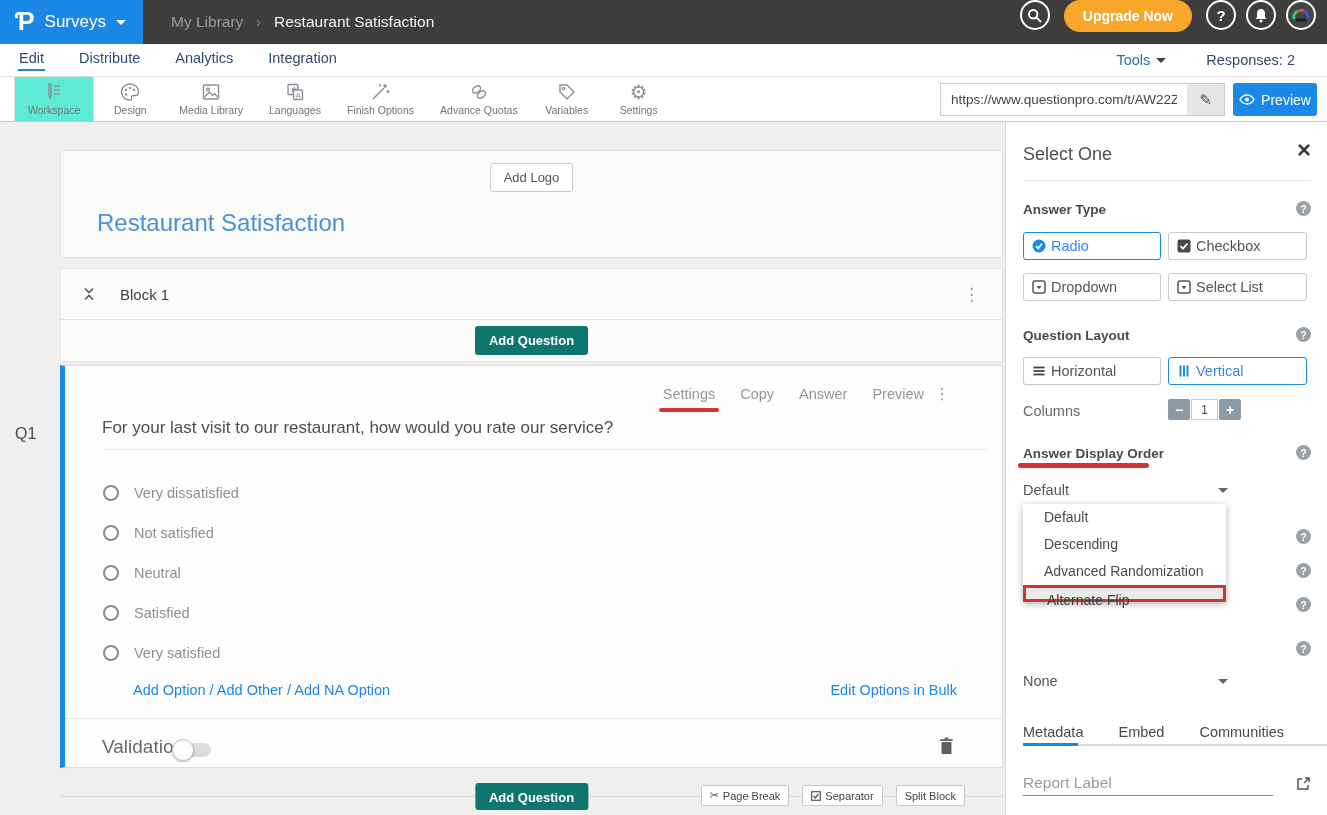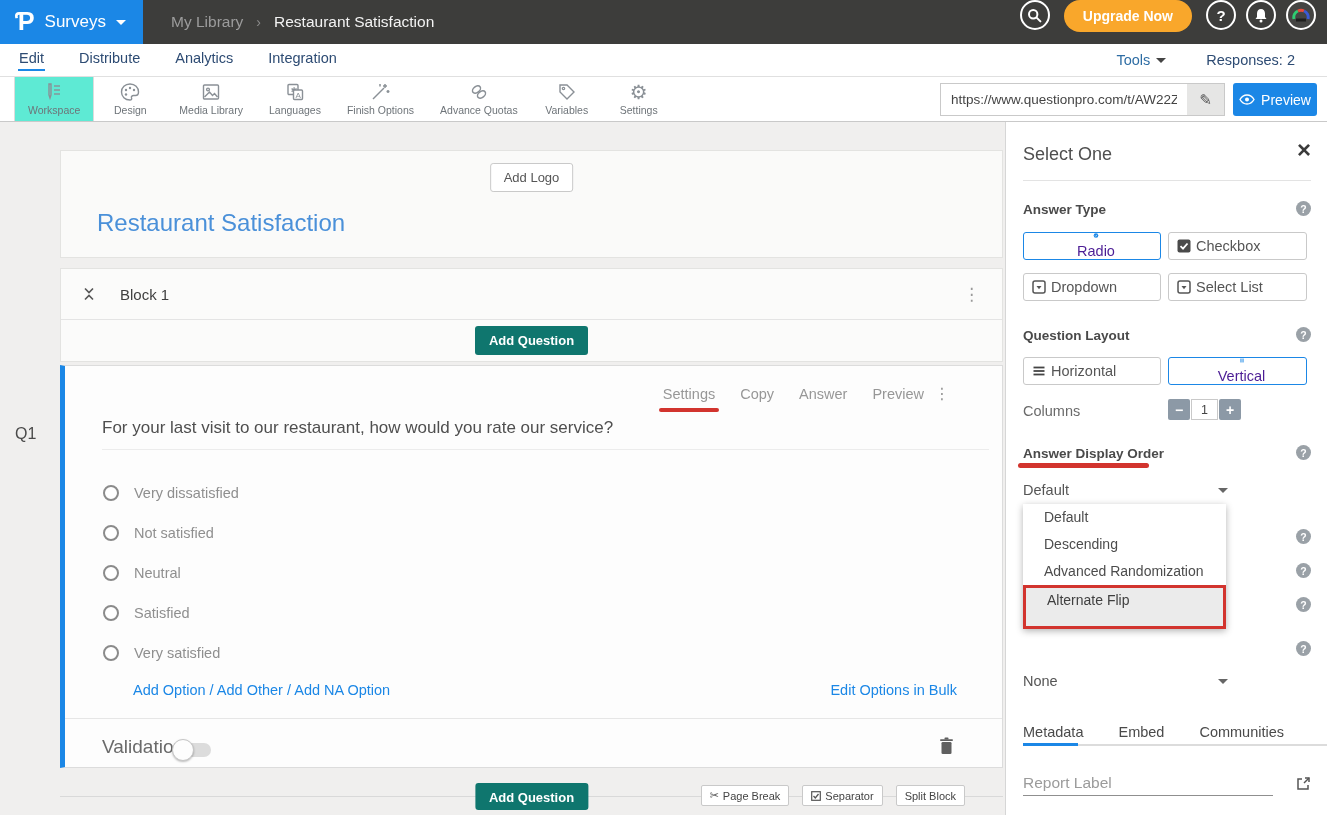--- a/index.html
+++ b/index.html
@@ -86,31 +86,31 @@
   .mini-btn { background:#fff; border:1px solid #c9c9c9; border-radius:2px; font-size:11px; color:#444; padding:3px 8px; display:flex; align-items:center; gap:4px; cursor:pointer; font-family:inherit; }
 
   
   .panel { position:absolute; left:1005px; top:122px; width:322px; height:693px; background:#fff; border-left:1px solid #d6d6d6; }
   .p-title { position:absolute; left:17px; top:22px; font-size:18px; color:#4f4f4f; }
   .p-close { position:absolute; right:16px; top:16px; font-size:24px; font-weight:700; color:#3b3b3b; cursor:pointer; line-height:1; }
   .p-div1 { position:absolute; left:17px; right:16px; top:58px; border-top:1px solid #e3e3e3; }
   .p-label { position:absolute; left:17px; font-size:13.5px; font-weight:700; color:#4a4a4a; }
   .help { position:absolute; right:16px; width:15px; height:15px; border-radius:50%; background:#9aa1a7; color:#fff; font-size:10.5px; font-weight:700; display:flex; align-items:center; justify-content:center; cursor:pointer; }
   .choice-btn { position:absolute; height:28px; width:138px; border:1px solid #c9c9c9; border-radius:3px; background:#fff; display:flex; align-items:center; padding-left:8px; gap:5px; font-size:14.5px; color:#555; cursor:pointer; font-family:inherit; }
-  .choice-btn.selected { border-color:#1b87e6; color:#4c1d95;flex-direction:column; }
+  .choice-btn.selected { border-color:#1b87e6; color:#3b82f6; }
   .col-label { position:absolute; left:17px; top:281px; font-size:14.5px; color:#6a6a6a; }
   .stepper { position:absolute; left:162px; top:277px; display:flex; }
   .step-btn { width:22px; height:21px; background:#8c99a6; color:#fff; border:none; border-radius:2px; font-size:14px; font-weight:700; line-height:1; cursor:pointer; font-family:inherit; }
   .step-input { width:27px; height:21px; border:1px solid #c9c9c9; text-align:center; font-size:12.5px; color:#444; margin:0 1px; font-family:inherit; }
   .red-underline { position:absolute; left:12px; top:341px; width:131px; height:5px; border-radius:3px; background:#d2342e; }
   .select-value { position:absolute; left:17px; font-size:14.5px; color:#555; cursor:pointer; }
   .select-caret { position:absolute; left:212px; width:0; height:0; border-left:5px solid transparent; border-right:5px solid transparent; border-top:5px solid #666; cursor:pointer; }
   .dropdown-menu { position:absolute; left:17px; top:382px; width:203px; background:#fff; box-shadow:0 2px 7px rgba(0,0,0,.3); z-index:5; }
   .menu-item { height:27px; line-height:27px; padding-left:21px; font-size:14px; color:#4c4c4c; cursor:pointer; }
-  .menu-item.flip { height:44px; line-height:25px; background:#ebebeb; border:3px solid #d2342e; color:#3f3f3f; }
+  .menu-item.flip { height:17px; line-height:25px; background:#ebebeb; border:3px solid #d2342e; color:#3f3f3f; }
   .p-tabs { position:absolute; left:17px; top:602px; display:flex; gap:35px; font-size:14.5px; color:#4a4a4a; }
   .p-tab { cursor:pointer; }
   .p-tabline { position:absolute; left:17px; right:0; top:622px; border-top:2px solid #dcdcdc; }
   .p-tab-active-line { position:absolute; left:17px; top:621px; width:55px; height:3px; background:#1b87e6; z-index:2; }
   .report-input { position:absolute; left:17px; top:648px; width:250px; height:26px; border:none; border-bottom:1px solid #8f8f8f; outline:none; background:transparent; font-size:15.5px; color:#555; font-family:inherit; }
   .report-input::placeholder { color:#9b9b9b; }
   .expand-icon { position:absolute; right:16px; top:654px; cursor:pointer; }
 </style>
 </head>
 <body>

